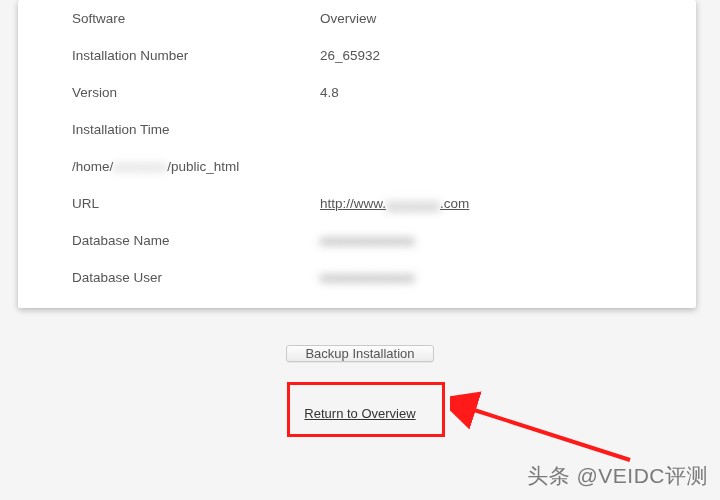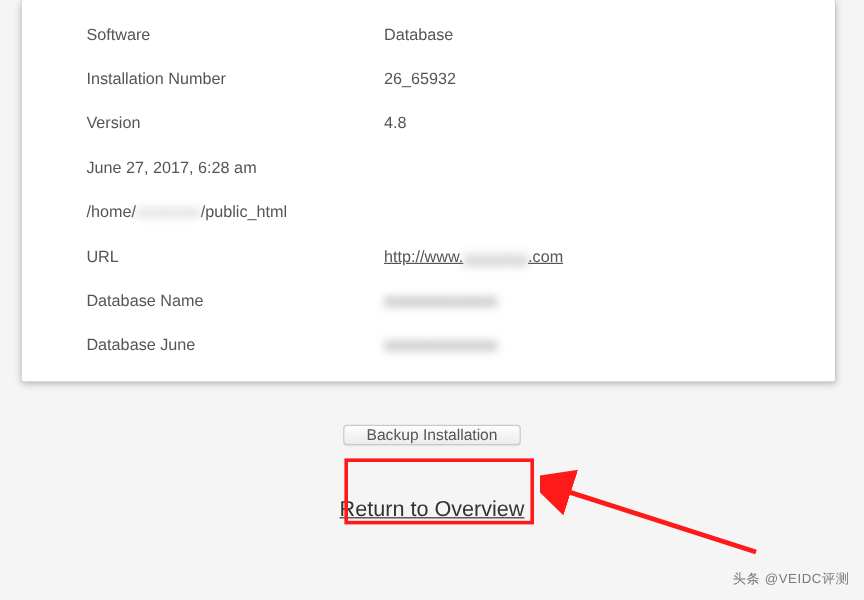--- a/index.html
+++ b/index.html
@@ -7,21 +7,21 @@
       font-family: "Segoe UI", Arial, sans-serif;
       background: #f5f5f5;
       width: 720px;
       height: 500px;
       overflow: hidden;
       position: relative;
     }
     .card {
       background: #ffffff;
       margin: 0 24px 0 18px;
-      padding: 10px 0 12px 0;
+      padding: 0 0 12px 0;
       border-radius: 2px;
       box-shadow: 0 2px 6px rgba(0,0,0,0.25), 0 0 1px rgba(0,0,0,0.1);
     }
     .row {
       display: flex;
       padding: 11px 0 11px 54px;
       font-size: 13.5px;
       color: #555;
     }
     .row .label {
@@ -65,57 +65,57 @@
     }
     .arrow {
       position: absolute;
       pointer-events: none;
     }
     .return {
       text-align: center;
       margin-top: 42px;
     }
     .return a {
-      font-size: 18px;
+      font-size: 13px;
       color: #333;
       text-decoration: underline;
     }
     .watermark {
       position: absolute;
       right: 12px;
       bottom: 10px;
-      font-size: 11px;
+      font-size: 21px;
       color: #7a7a7a;
       font-family: "Microsoft YaHei", sans-serif;
       letter-spacing: 0.5px;
       pointer-events: none;
     }
   </style>
 </head>
 <body>
 
 <div class="card">
 
   <div class="row">
     <span class="label">Software</span>
-    <span class="value">Database</span>
+    <span class="value">Overview</span>
   </div>
 
   <div class="row">
     <span class="label">Installation Number</span>
     <span class="value">26_65932</span>
   </div>
 
   <div class="row">
     <span class="label">Version</span>
     <span class="value">4.8</span>
   </div>
 
   <div class="row">
-    <span class="value">June 27, 2017, 6:28 am</span>
+    <span class="label">Installation Time</span>
   </div>
 
   <div class="row">
     <span class="value">
       <span>/home/</span><span class="blur">xxxxxxxx</span><span>/public_html</span>
     </span>
   </div>
 
   <div class="row">
     <span class="label">URL</span>
@@ -123,21 +123,21 @@
       <a href="#"><span>http://www.</span><span class="blur">xxxxxxxx</span><span>.com</span></a>
     </span>
   </div>
 
   <div class="row">
     <span class="label">Database Name</span>
     <span class="value blur">xxxxxxxxxxxxxx</span>
   </div>
 
   <div class="row">
-    <span class="label">Database June</span>
+    <span class="label">Database User</span>
     <span class="value blur">xxxxxxxxxxxxxx</span>
   </div>
 
 
 </div>
 
 <div class="actions">
   <button class="backup-btn">Backup Installation</button>
 </div>
 

